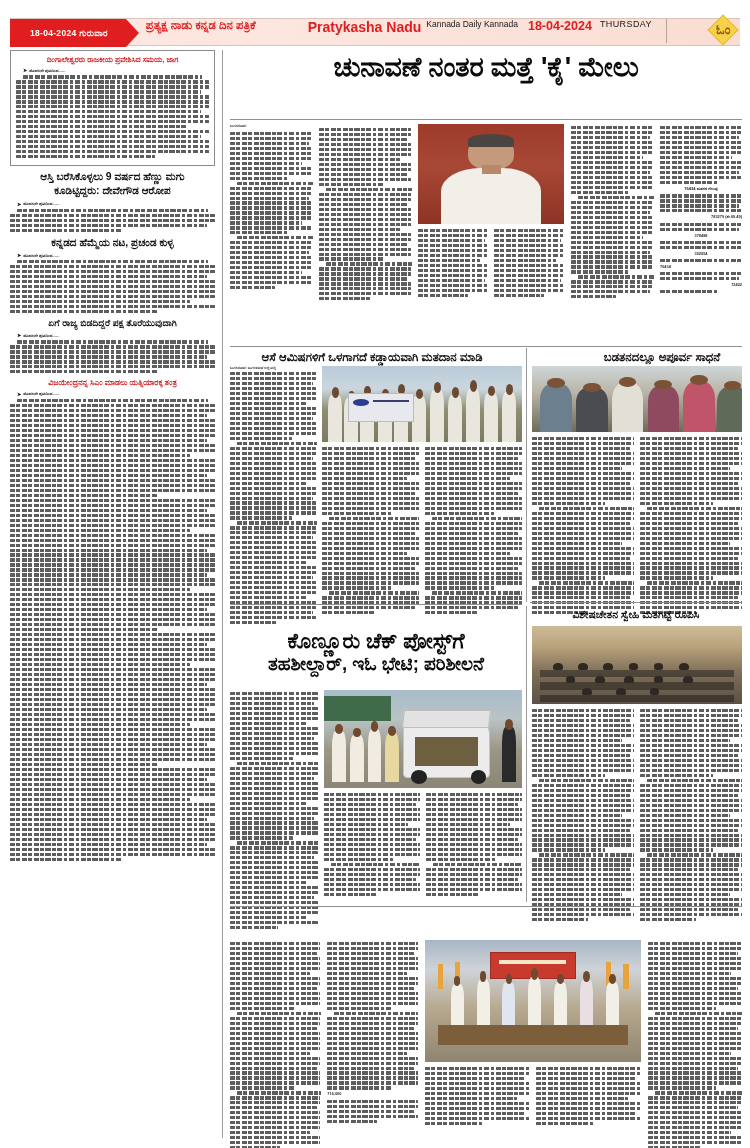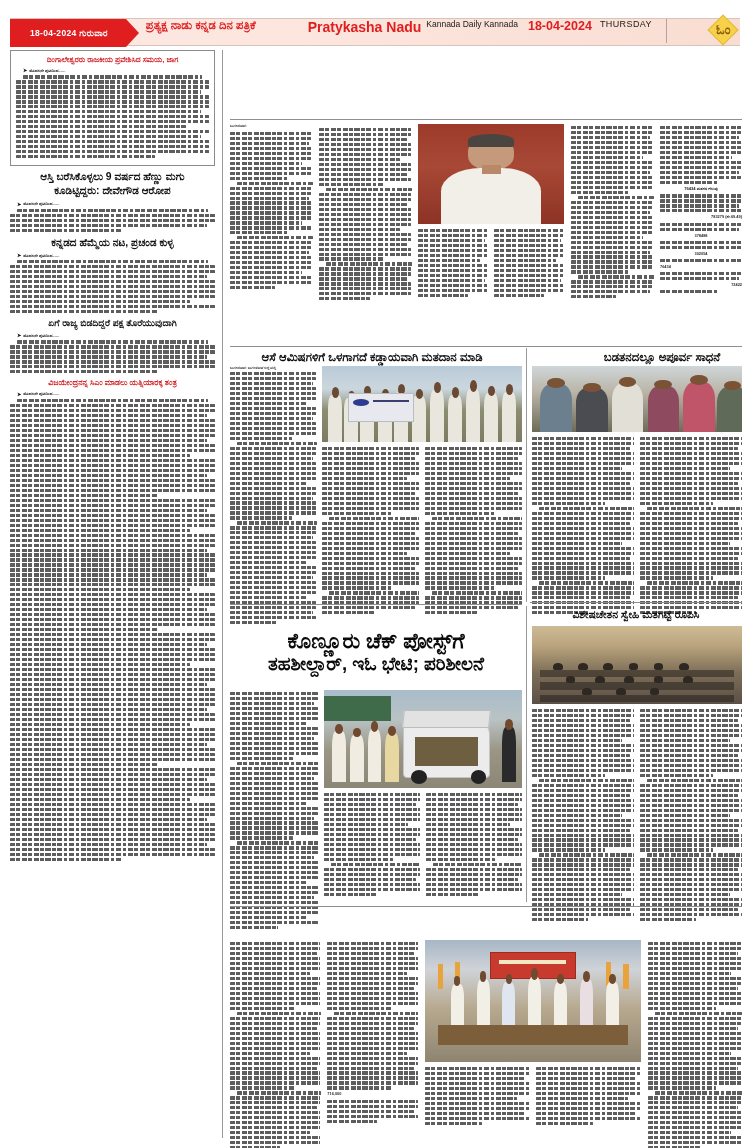--- a/index.html
+++ b/index.html
@@ -474,20 +474,21 @@
       <div class="kline s1"></div>
         <div class="kline s1"></div>
         <div class="kline s2"></div>
       <div class="kline s1"></div>
         <div class="kline s1"></div>
         <div class="kline s5"></div>
     </div>
   </div>
 
   <div class="mainhead">
+    <div>ಚುನಾವಣೆ ನಂತರ ಮತ್ತೆ 'ಕೈ' ಮೇಲು</div>
   </div>
   <div class="mainrule" style="top:119px"></div>
 
   <div class="lead">
     <div class="lead-grid">
       <div class="lc">
         <div class="tcol">
           <div class="datelinesm">ಬಾಗಲಕೋಟೆ:</div>
           <div class="kline s1"></div>
             <div class="kline s1"></div>

